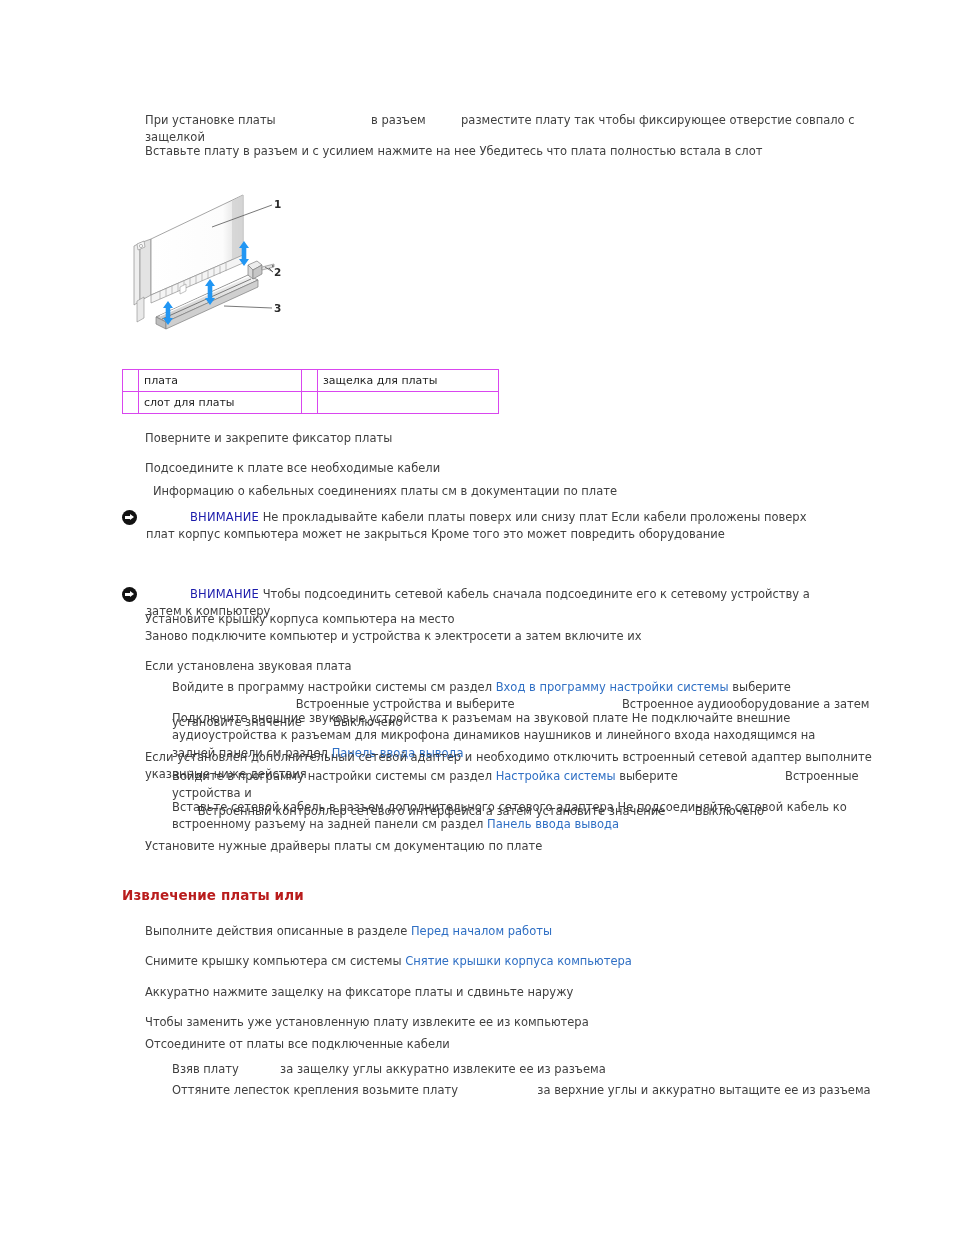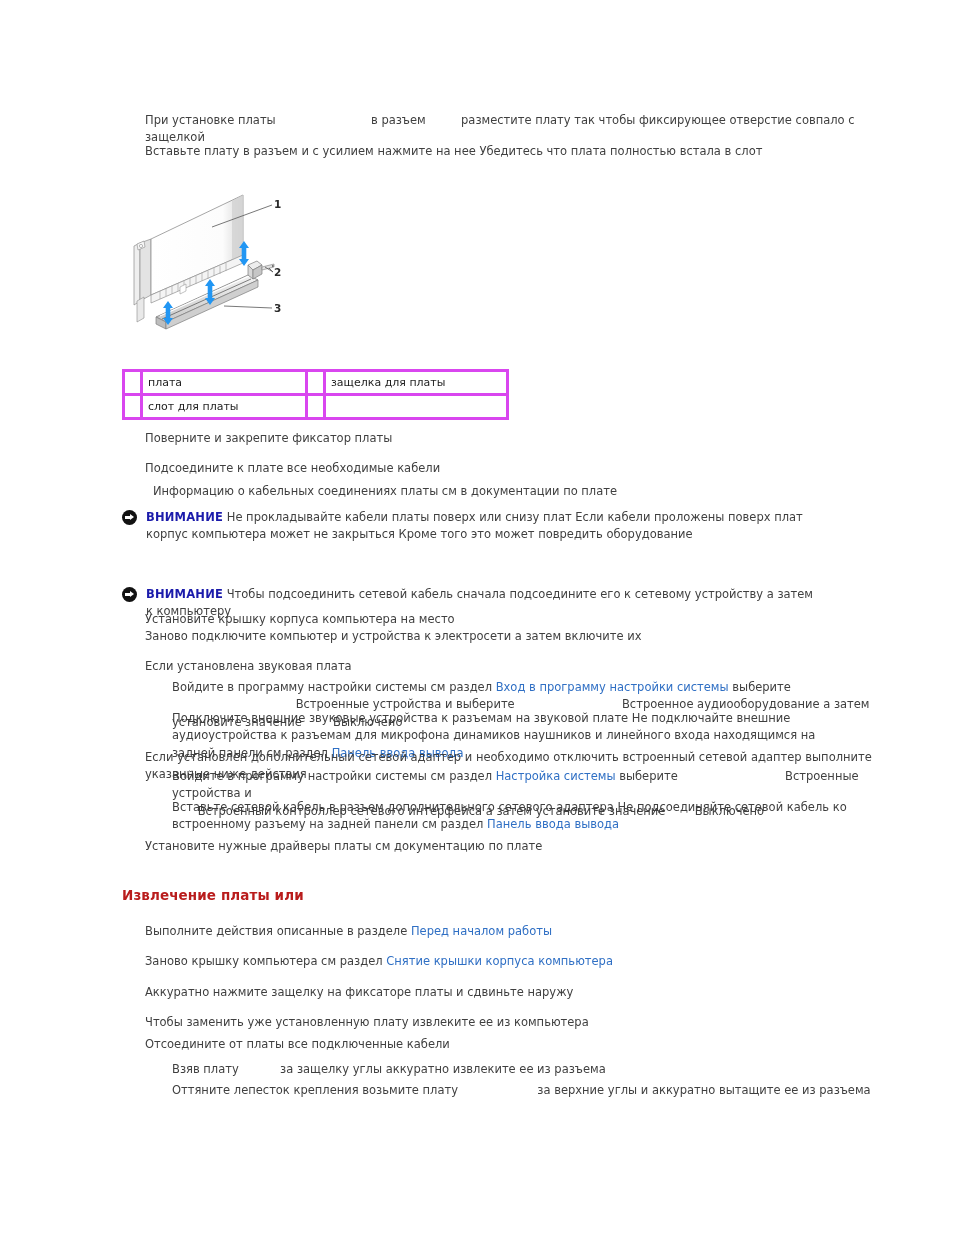--- a/index.html
+++ b/index.html
@@ -77,43 +77,44 @@
     border-bottom: 3.8px solid transparent;
     border-left: 4.4px solid #ffffff;
   }
   .notice-body {
     font-size: 11.5px;
     line-height: 1.5;
     color: #3f3f3f;
   }
   .notice-label {
     color: #1b1bab;
-    font-weight: bold;
+    font-weight: normal;
     letter-spacing: .2px;
+    margin-left: 44px;
   }
 
   
   .section-heading {
     position: absolute;
     color: #b91c1c;
     font-weight: bold;
     font-size: 13.5px;
     letter-spacing: .1px;
   }
   .section-heading .sub { display: inline-block; }
 
   
   .callout-table {
     position: absolute;
     border-collapse: collapse;
     table-layout: fixed;
     background: #ffffff;
   }
   .callout-table td {
-    border: 3px solid #d946ef;
+    border: 1px solid #d946ef;
     height: 19px;
     padding: 1px 5px;
     font-size: 11px;
     color: #1d1d1d;
     vertical-align: middle;
     font-family: "DejaVu Sans", "Liberation Sans", sans-serif;
   }
   .callout-table td.num {
     width: 11px;
     padding: 1px 2px;
@@ -330,21 +331,21 @@
     <span class="gap" style="width:24px;"></span>
     <span class="sub">или</span>
   </div>
 
   <div class="para" style="left:145px; top:923px; width:760px;">
     <span>Выполните действия  описанные в разделе</span>
     <a class="link">Перед началом работы</a>
   </div>
 
   <div class="para" style="left:145px; top:953px; width:760px;">
-    <span>Заново крышку компьютера  см  раздел</span>
+    <span>Снимите крышку компьютера  см  системы</span>
     <a class="link">Снятие крышки корпуса компьютера</a>
   </div>
 
   <div class="para" style="left:145px; top:984px; width:760px;">Аккуратно нажмите защелку на фиксаторе платы и сдвиньте наружу</div>
 
   <div class="para" style="left:145px; top:1014px; width:760px;">Чтобы заменить уже установленную плату  извлеките ее из компьютера</div>
 
   <div class="para" style="left:145px; top:1036px; width:760px;">Отсоедините от платы все подключенные кабели</div>
 
   <div class="para" style="left:172px; top:1061px; width:700px;">

